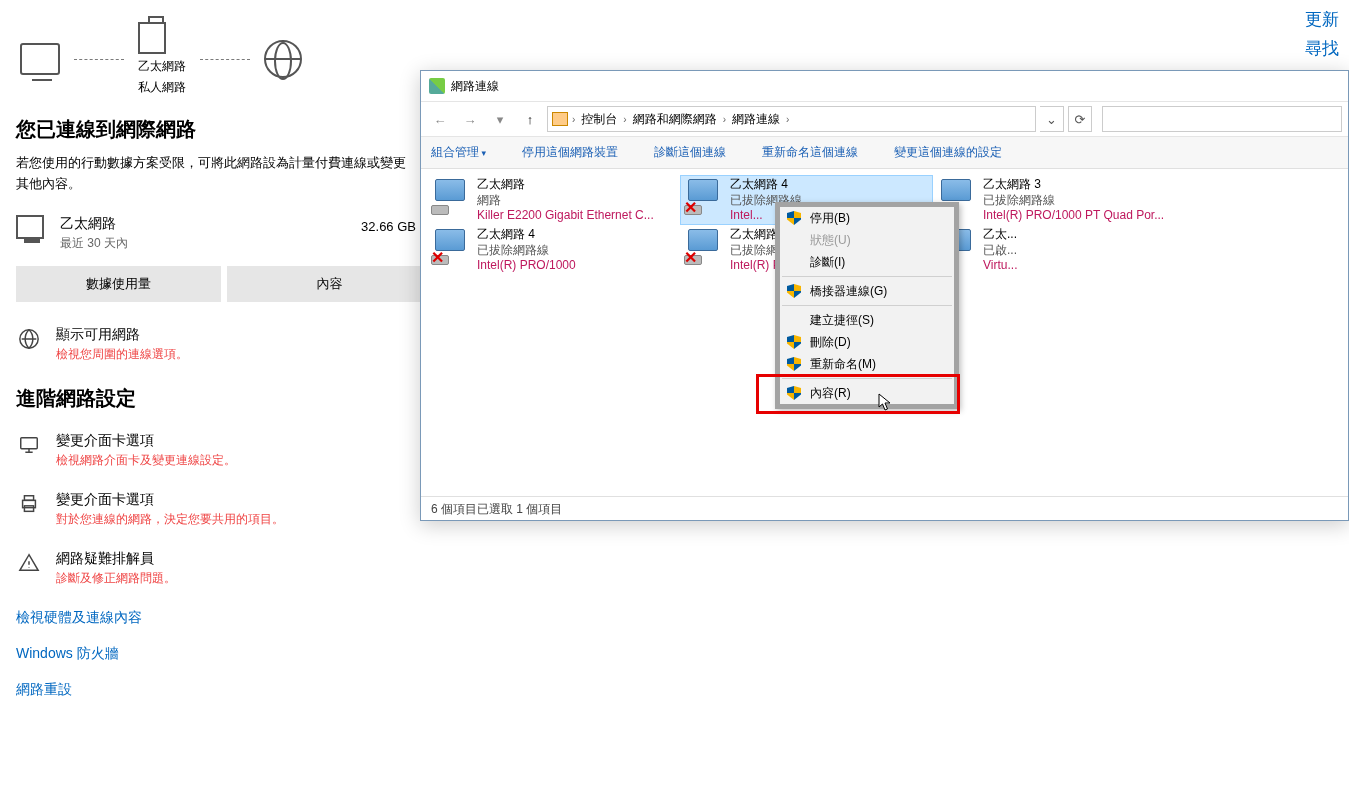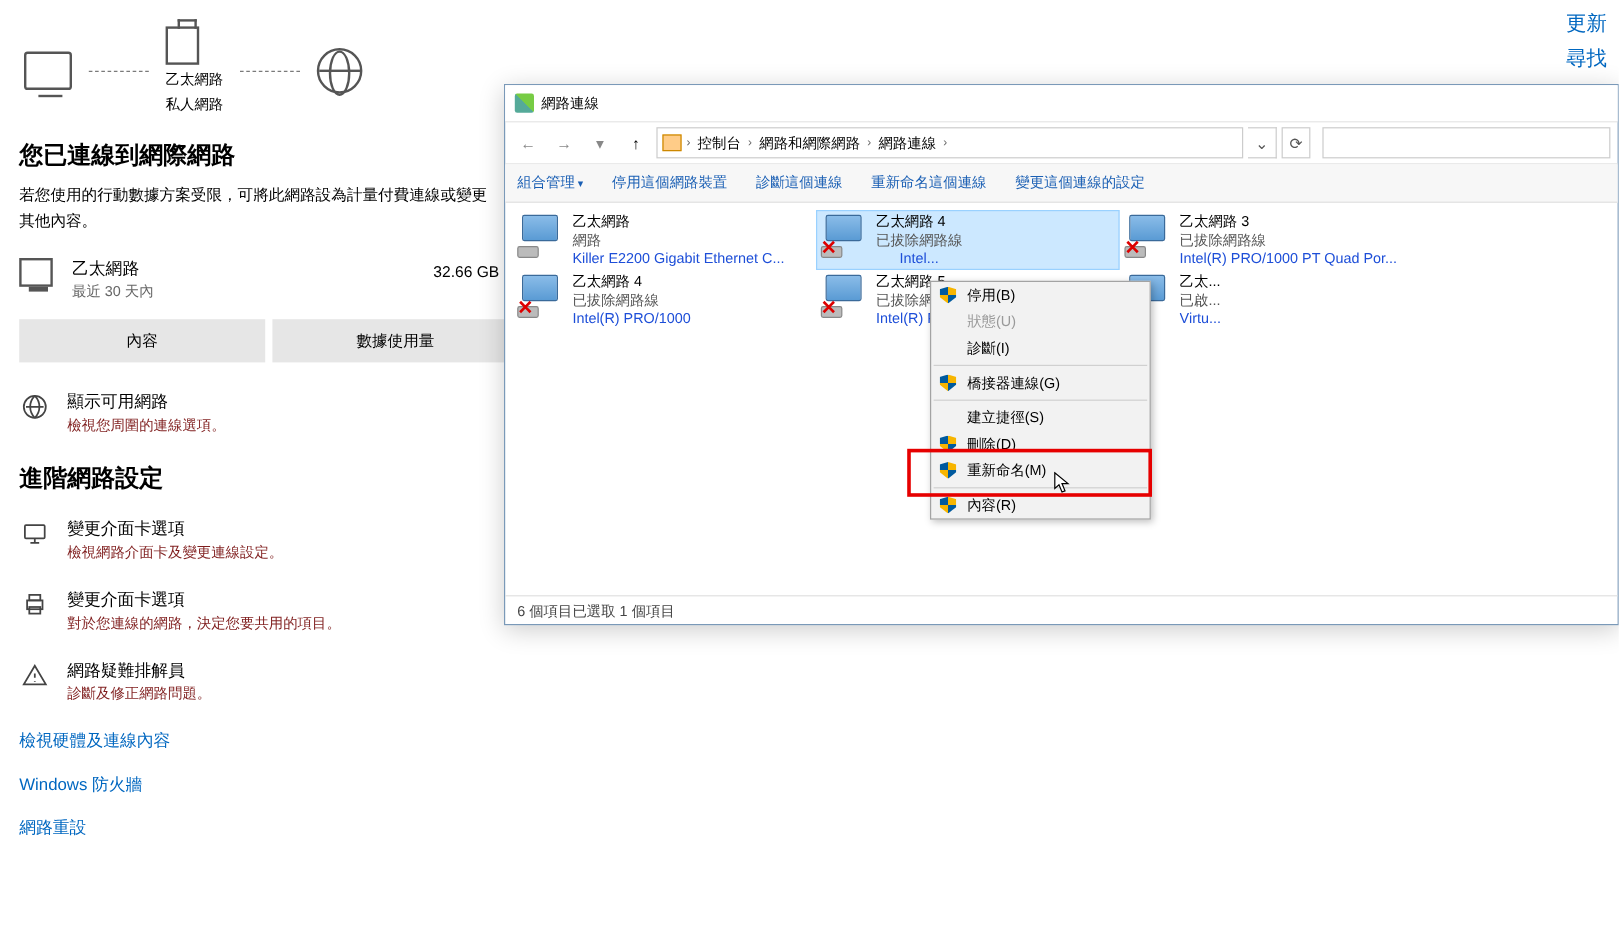--- a/index.html
+++ b/index.html
@@ -32,60 +32,60 @@
 .eth-row .eth-info .s { font-size: 12px; color: #666; margin-top: 2px; }
 .eth-row .eth-rate { margin-left: auto; font-size: 13px; padding-top: 4px; }
 
 .btn-row { display: flex; gap: 6px; margin: 10px 0 24px 4px; }
 .btn { width: 205px; height: 36px; background: #e6e6e6; display: flex; align-items: center; justify-content: center; font-size: 13px; cursor: pointer; }
 
 .opt-item { display: flex; gap: 14px; margin: 0 0 22px 4px; align-items: flex-start; }
 .opt-icon { width: 26px; height: 26px; flex: 0 0 26px; display: flex; align-items: center; justify-content: center; color: #555; font-size: 20px; }
 .opt-icon svg { width: 22px; height: 22px; stroke: #444; fill: none; stroke-width: 1.6; }
 .opt-text .t { font-size: 14px; margin-bottom: 2px; }
-.opt-text .s { font-size: 12px; color: #7f1d1d; }
+.opt-text .s { font-size: 12px; color: #ef4444; }
 
 .section-hdr { font-size: 20px; font-weight: 600; margin: 20px 0 20px 4px; }
 .link { color: #0067c0; font-size: 14px; margin: 0 0 18px 4px; display: block; cursor: pointer; }
 
 
 .ncwin { position: absolute; left: 420px; top: 70px; width: 929px; height: 451px; background: #fff; border: 1px solid #7a99b8; box-shadow: 0 4px 20px rgba(0,0,0,.2); }
 .titlebar { height: 30px; display: flex; align-items: center; padding: 0 8px; font-size: 12px; background: #fff; }
 .titlebar .win-icon { width: 16px; height: 16px; margin-right: 6px; background: linear-gradient(45deg,#5a9 50%,#7c4 50%); border-radius: 2px; }
 
 .addrbar { height: 36px; border-top: 1px solid #e5e5e5; border-bottom: 1px solid #e5e5e5; display: flex; align-items: center; padding: 0 6px; gap: 4px; }
 .nav-btn { width: 26px; height: 26px; display: flex; align-items: center; justify-content: center; color: #888; cursor: pointer; }
 .nav-btn.enabled { color: #000; }
 .addr-box { flex: 1; height: 26px; border: 1px solid #ccc; display: flex; align-items: center; font-size: 12px; padding: 0 4px; }
 .addr-box .seg { padding: 0 6px; cursor: pointer; }
 .addr-box .chev { color: #666; font-size: 10px; }
 .addr-box .folder-ico { width: 16px; height: 14px; background:#fc8; border:1px solid #c80; margin-right:4px; }
 .addr-drop { width: 24px; height: 26px; border: 1px solid #ccc; border-left: none; display: flex; align-items: center; justify-content: center; color: #555; cursor: pointer; }
 .search-box { width: 240px; height: 26px; border: 1px solid #ccc; margin-left: 6px; }
 
-.toolbar { height: 32px; background: #f7f7f7; border-bottom: 1px solid #e0e0e0; display: flex; align-items: center; padding: 0 10px; gap: 24px; font-size: 12px; }
+.toolbar { height: 32px; background: #f7f7f7; border-bottom: 1px solid #e0e0e0; display: flex; align-items: center; padding: 0 10px; gap: 36px; font-size: 12px; }
 .toolbar .tb-item { color: #1a5fb4; cursor: pointer; }
 .toolbar .tb-item.drop::after { content: " ▾"; font-size: 9px; }
 
 .content { position: relative; padding: 6px; display: flex; flex-wrap: wrap; align-content: flex-start; height: calc(100% - 30px - 36px - 32px - 24px); }
 .conn { width: 253px; height: 50px; display: flex; align-items: flex-start; padding: 2px; cursor: pointer; position: relative; }
 .conn.selected { background: #cce8ff; border: 1px solid #99d1ff; padding: 1px; }
 .conn .c-icon { width: 42px; height: 42px; margin-right: 6px; position: relative; flex-shrink: 0; }
 .conn .c-icon .screen { position: absolute; top: 2px; left: 6px; width: 30px; height: 22px; background: linear-gradient(#8abce8,#5a9bd4); border: 1px solid #3a6a9a; border-radius: 2px; }
 .conn .c-icon .plug { position: absolute; bottom: 4px; left: 2px; width: 18px; height: 10px; background: #bbb; border: 1px solid #888; border-radius: 2px; }
 .conn .c-icon .xmark { position: absolute; bottom: 2px; left: 2px; color: #d00; font-weight: bold; font-size: 16px; }
 .conn .c-text { font-size: 12px; line-height: 1.3; min-width: 0; }
 .conn .c-text .n { color: #000; white-space: nowrap; overflow: hidden; text-overflow: ellipsis; }
 .conn .c-text .st { color: #555; white-space: nowrap; overflow: hidden; text-overflow: ellipsis; max-width: 195px;}
-.conn .c-text .d { color: #1d4ed8; white-space: nowrap; overflow: hidden; text-overflow: ellipsis; max-width: 195px; text-align: center; }
+.conn .c-text .d { color: #be185d; white-space: nowrap; overflow: hidden; text-overflow: ellipsis; max-width: 195px; }
 
 .statusbar { position: absolute; bottom: 0; left: 0; right: 0; height: 24px; border-top: 1px solid #e0e0e0; font-size: 12px; padding: 4px 10px; color: #444; display: flex; }
 
 
-.context-menu { position: absolute; left: 775px; top: 202px; width: 184px; background: #f2f2f2; border: 1px solid #a3a3a3; box-shadow: 2px 2px 6px rgba(0,0,0,.25); font-size: 12px; z-index: 10; margin-top: 32px; }
+.context-menu { position: absolute; left: 775px; top: 202px; width: 184px; background: #f2f2f2; border: 5px solid #a3a3a3; box-shadow: 2px 2px 6px rgba(0,0,0,.25); font-size: 12px; z-index: 10; }
 .cm-item { height: 22px; display: flex; align-items: center; padding: 0 10px 0 30px; position: relative; cursor: pointer; }
 .cm-item.disabled { color: #9a9a9a; cursor: default; }
 .cm-item .shield { position: absolute; left: 7px; width: 14px; height: 14px; }
 .cm-item .shield::before { content:""; position:absolute; inset:0; background: conic-gradient(#f7b500 0 25%, #005a9e 25% 50%, #f7b500 50% 75%, #005a9e 75% 100%); clip-path: polygon(50% 0, 100% 15%, 100% 60%, 50% 100%, 0 60%, 0 15%); }
 .cm-sep { height: 1px; background: #d0d0d0; margin: 3px 2px; }
 .cm-highlight { position: absolute; left: 756px; top: 374px; width: 204px; height: 40px; border: 3px solid #e60000; z-index: 11; pointer-events: none; }
 
 .cursor { position: absolute; left: 878px; top: 393px; z-index: 20; font-size: 18px; color: #000; pointer-events: none; }
 .cursor svg { width: 16px; height: 20px; }
 </style>
@@ -120,22 +120,22 @@
   <div class="eth-row">
     <div class="nic-icon"></div>
     <div class="eth-info">
       <div class="t">乙太網路</div>
       <div class="s">最近 30 天內</div>
     </div>
     <div class="eth-rate">32.66 GB</div>
   </div>
 
   <div class="btn-row">
+    <div class="btn">數據使用量</div>
     <div class="btn">內容</div>
-    <div class="btn">數據使用量</div>
   </div>
 
   <div class="opt-item">
     <div class="opt-icon">
         <svg viewBox="0 0 24 24">
           <circle cx="12" cy="12" r="10"></circle>
           <path d="M4 12h16M12 2a14 14 0 0 1 0 20M12 2a14 14 0 0 0 0 20"></path>
         </svg>
       </div>
     <div class="opt-text">

